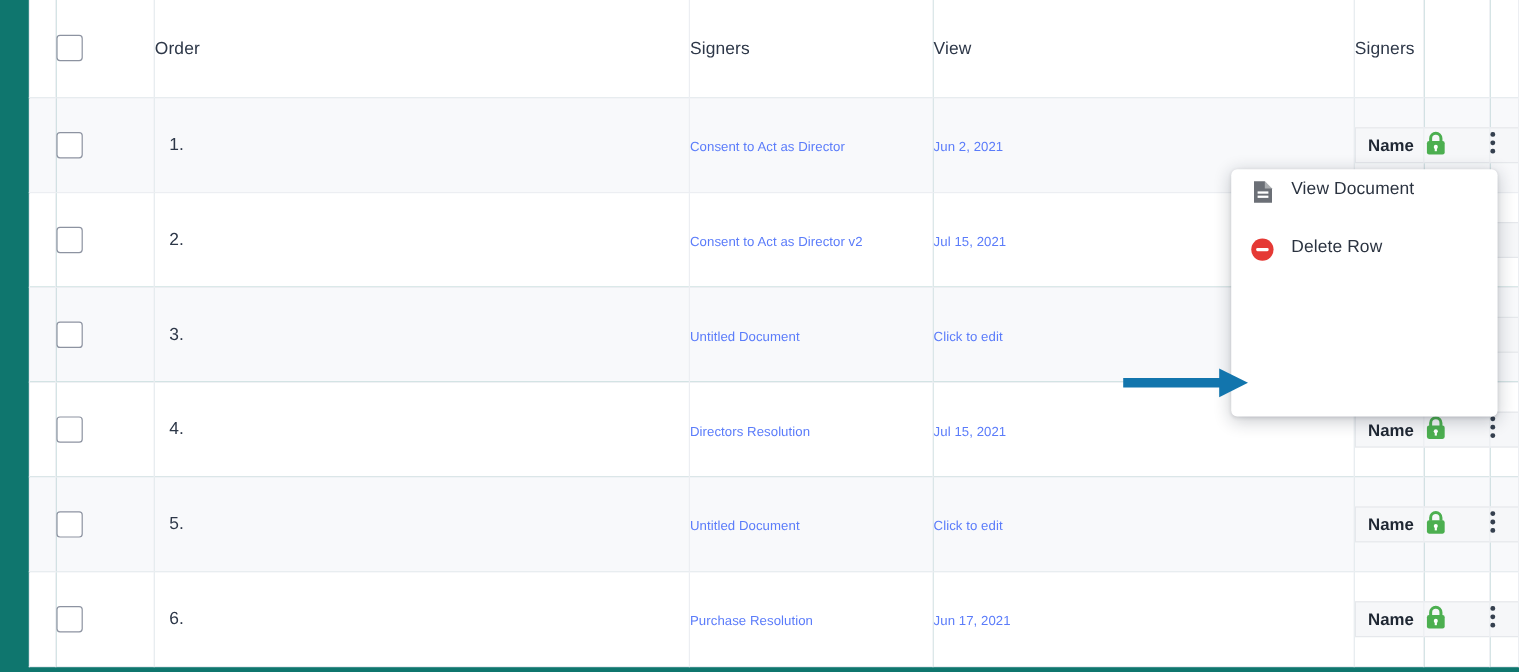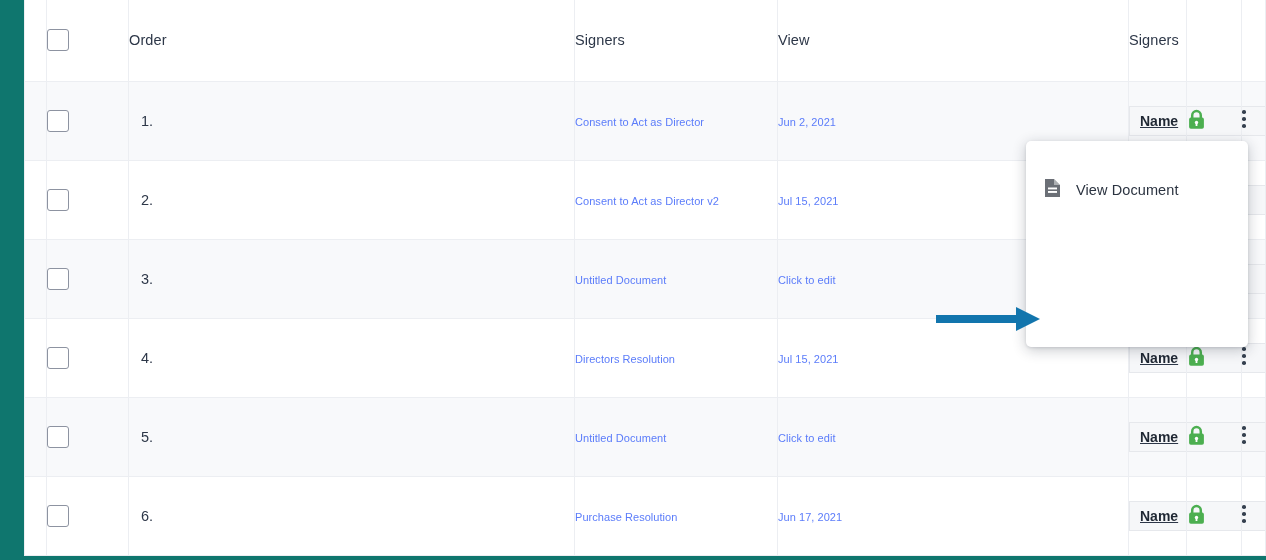--- a/index.html
+++ b/index.html
@@ -73,21 +73,21 @@
     color: #5b7cfa;
     font-size: 11px;
     text-decoration: none;
     cursor: pointer;
     letter-spacing: .05px;
   }
   .doc-cell { padding-left: 10px; }
   .date-cell { padding-left: 10px; }
 
   
-  .signers-cell { padding: 0 8px; text-decoration: underline; }
+  .signers-cell { padding: 0 8px; }
   .signers-box {
     display: flex;
     border: 1px solid #e6e8ec;
     background: #f6f7f9;
     height: 30px;
     align-items: stretch;
     width: 332px;
   }
   .signers-name {
     flex: 1 1 auto;
@@ -122,21 +122,21 @@
     left: 1026px; top: 141px;
     width: 222px; height: 206px;
     background: #ffffff;
     border-radius: 5px;
     box-shadow: 0 3px 14px rgba(20,28,45,.24), 0 1px 3px rgba(20,28,45,.12);
     padding: 9px 0;
     z-index: 40;
   }
   .ctx-item {
     display: flex;
-    align-items: flex-end;
+    align-items: flex-start;
     height: 48px;
     padding: 0 16px;
     cursor: pointer;
     gap: 14px;
   }
   .ctx-icon {
     width: 20px; height: 20px;
     display:flex; align-items:center; justify-content:center;
     flex: 0 0 20px;
   }
@@ -317,20 +317,29 @@
         <span class="ctx-icon">
           <svg width="17" height="20" viewBox="0 0 17 20">
             <path d="M1 1h9l6 6v12H1z" fill="#6b6f76"></path>
             <path d="M10 1l6 6h-6z" fill="#ffffff" opacity=".45"></path>
             <rect x="4" y="9.5" width="9" height="1.9" fill="#fff"></rect>
             <rect x="4" y="13" width="9" height="1.9" fill="#fff"></rect>
           </svg>
         </span>
         <span class="ctx-label">View Document</span>
       </div>
+      <div class="ctx-item">
+        <span class="ctx-icon">
+          <svg width="20" height="20" viewBox="0 0 20 20">
+            <circle cx="10" cy="10" r="9.3" fill="#e53935"></circle>
+            <rect x="4.8" y="8.7" width="10.4" height="2.6" rx="1.1" fill="#ffffff"></rect>
+          </svg>
+        </span>
+        <span class="ctx-label">Delete Row</span>
+      </div>
     </div>
 
   <svg class="anno-arrow" viewBox="0 0 108 30">
     <line x1="2" y1="15" x2="86" y2="15" stroke="#1275ad" stroke-width="8"></line>
     <polygon points="82,3 106,15 82,27" fill="#1275ad"></polygon>
   </svg>
 
 </div>
 
 </body></html>

